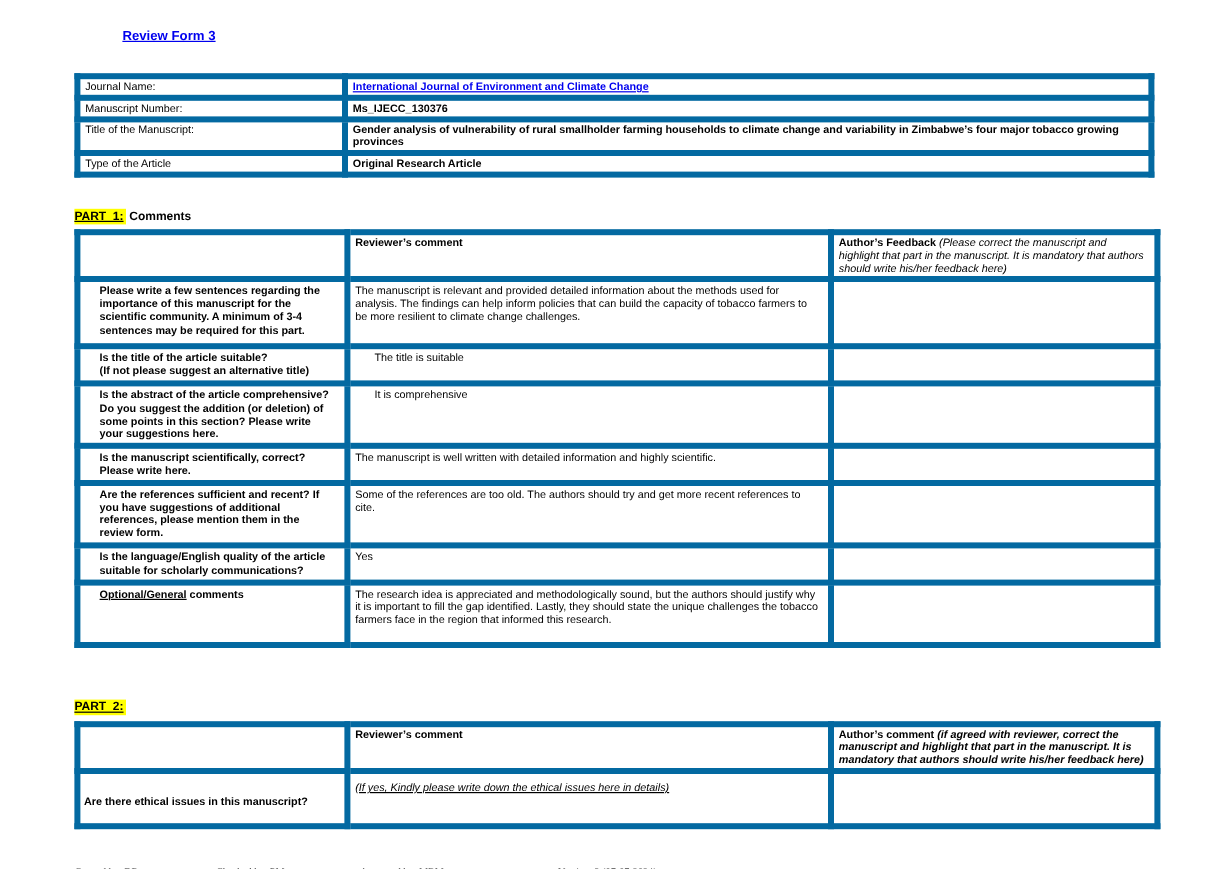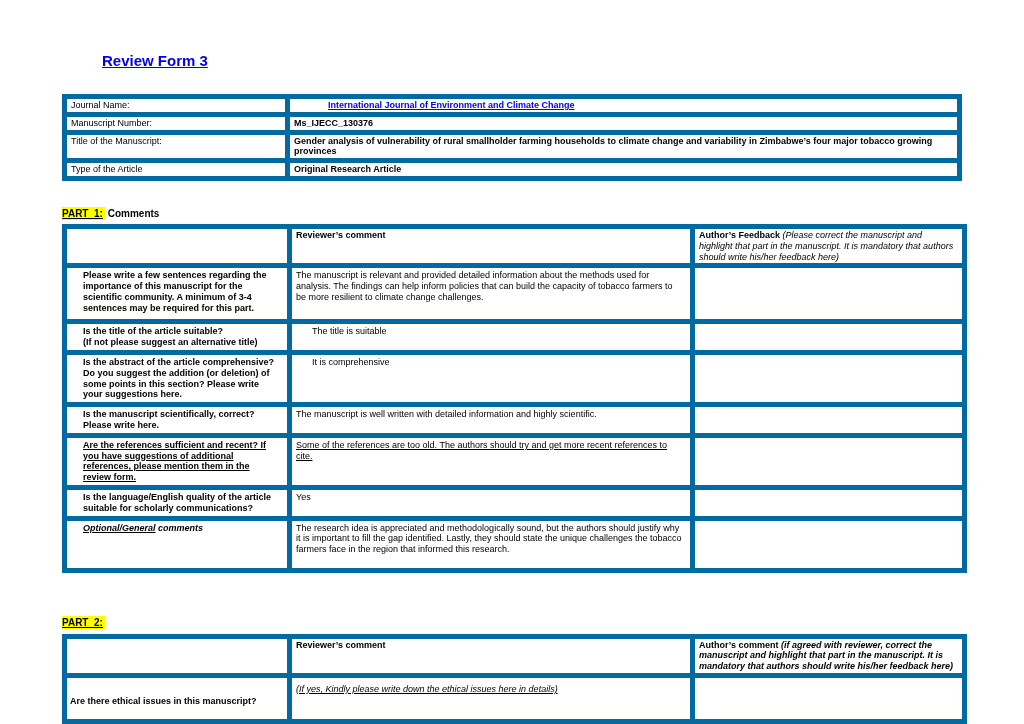--- a/index.html
+++ b/index.html
@@ -4,64 +4,64 @@
 <style>
   * { margin:0; padding:0; box-sizing:border-box; }
   html,body { background:#ffffff; }
   body {
     width:1024px; height:724px; overflow:hidden; position:relative;
     font-family:"Liberation Sans", sans-serif; color:#000;
   }
   .page { position:absolute; left:62px; top:0; width:900px; }
 
   .doc-title {
-    margin-top:52px; font-size:15px; font-weight:bold;
+    margin-top:24px; font-size:11px; font-weight:bold;
     color:var(--link,#0000ee); text-decoration:underline;padding-left:40px;
   }
 
   table { border-collapse:collapse; width:900px; table-layout:fixed; }
   td {
     border:5px solid #0369a1; font-size:9px; line-height:1.2;
     vertical-align:top; padding:1px 4px; word-wrap:break-word;
   }
   .b { font-weight:bold; }
   .i { font-style:italic; }
   .u { text-decoration:underline; }
 
   
   .meta-table { margin-top:25px; }
   .meta-c1 { width:223px; }
   .m1, .m2 { height:13px; }
   .m3 { height:24px; }
   .m4 { height:15px; }
   .meta-table td.val { font-weight:bold; }
   .meta-table td.mid { vertical-align:middle; }
-  .link { color:var(--link,#0000ee); text-decoration:underline; font-weight:bold; cursor:pointer;margin-left:34px; }
+  .link { color:var(--link,#0000ee); text-decoration:underline; font-weight:bold; cursor:pointer; }
 
   
   .part-heading { margin-top:27px; font-size:10px; }
   .part-heading.second { margin-top:44px; }
   .hl {
     background:var(--highlight,#ffff00); font-weight:bold;
     text-decoration:underline; white-space:pre; padding:1px 2px 1px 0;margin-top:24px;
   }
   .after-hl { font-weight:bold; }
 
   
   .q-table { margin-top:5px; }
   .c1 { width:225px; } .c2 { width:403px; } .c3 { width:272px; }
   .q {
     font-weight:bold; padding:2px 8px 2px 16px; white-space:pre-line;
   }
-  .q-flush { padding-left:16px;font-style:italic; }
+  .q-flush { padding-left:16px; }
   .c { padding:2px 8px 2px 4px; }
   .c.indent { padding-left:20px; }
   .hdr { height:28px; }
   .r1 { height:56px; } .r2 { height:27px; } .r3 { height:52px; }
-  .r4 { height:29px; } .r5 { height:34px;text-decoration:underline; } .r6 { height:29px; }
+  .r4 { height:29px; } .r5 { height:34px; } .r6 { height:29px; }
   .r7 { height:52px; }
 
   .p2-table { margin-top:6px; }
   .p2hdr { height:36px; }
   .p2r1 { height:46px; }
   .p2q { font-weight:bold; padding:18px 8px 2px 3px; }
   .p2c { padding-top:6px; }
   .p2c span { font-style:italic; text-decoration:underline; }
   .p2note { font-style:italic; font-weight:bold; }
 

